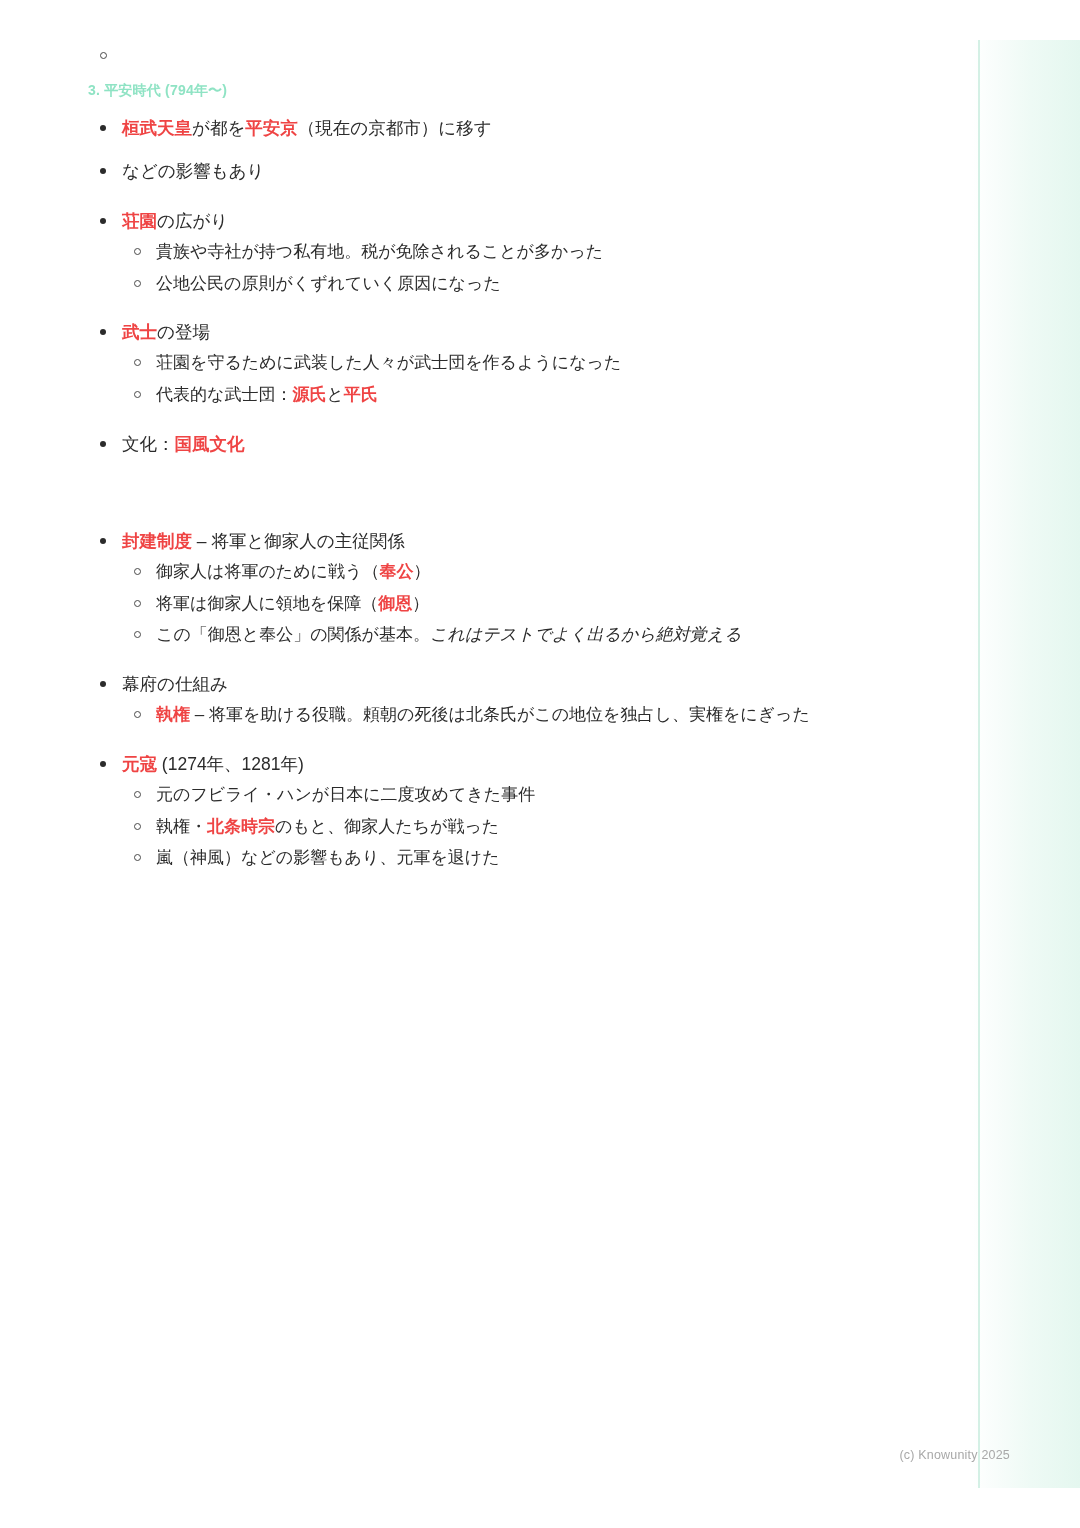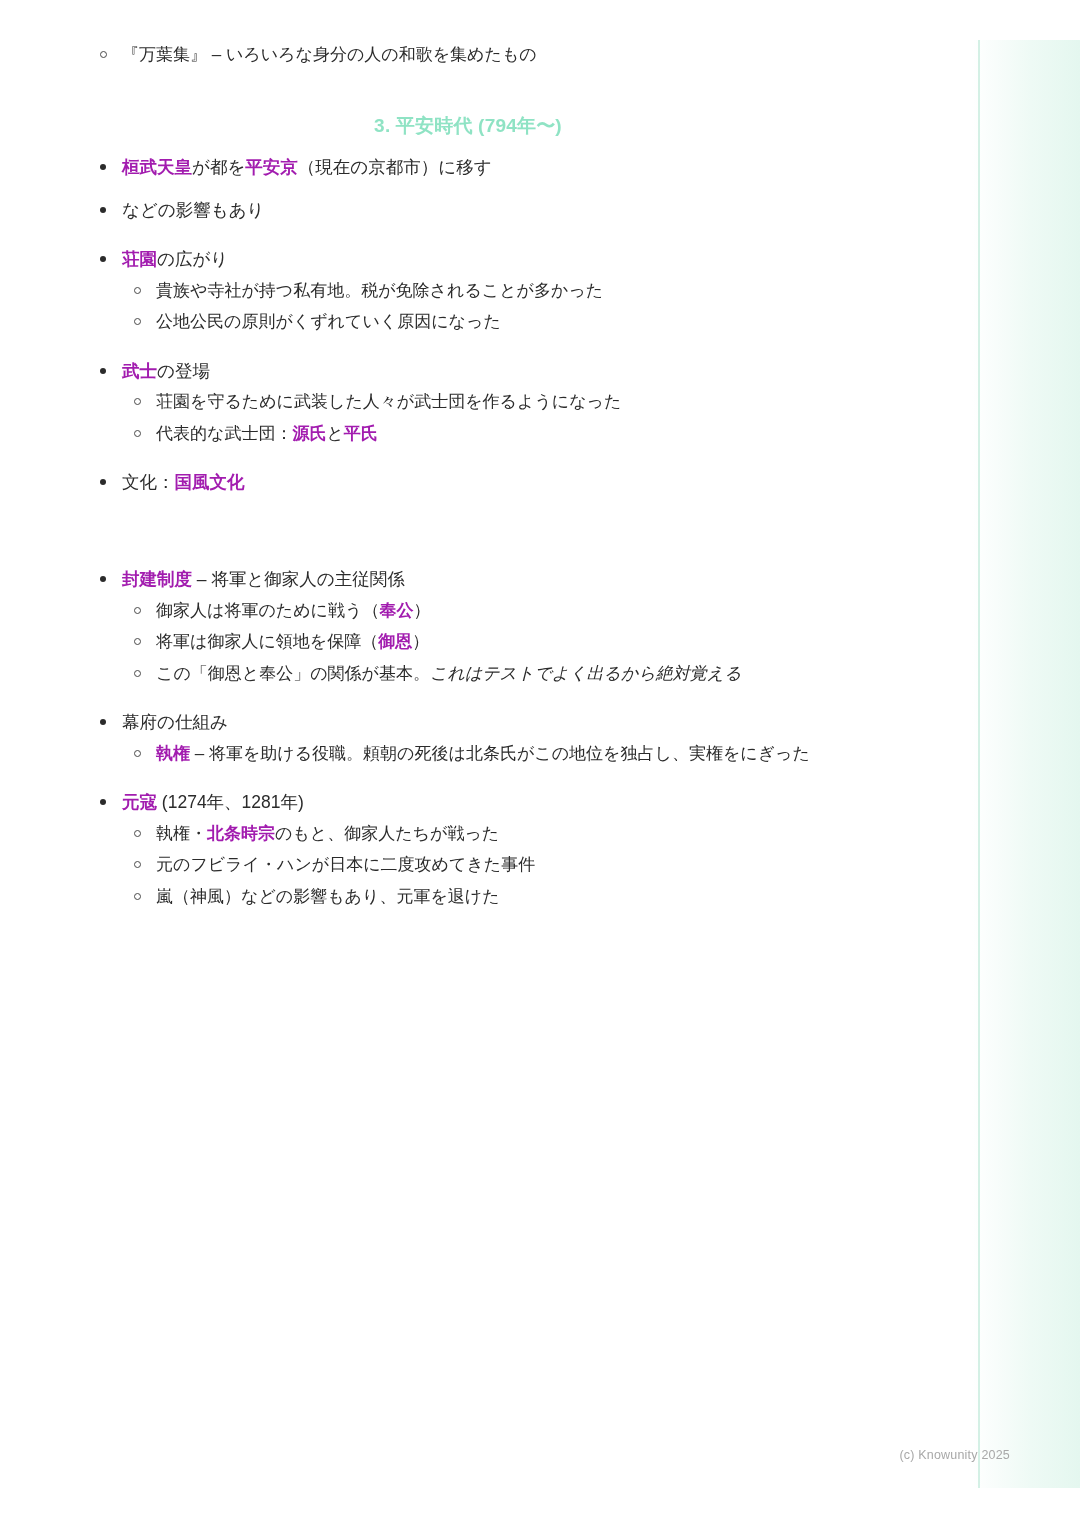--- a/index.html
+++ b/index.html
@@ -37,26 +37,25 @@
   }
 
   .content {
     position: absolute;
     left: 88px;
     top: 38px;
     width: 760px;
   }
 
   h2.section {
-    font-size: 19px;
+    font-size: 14px;
     font-weight: bold;
     color: #8fe3c4;
     margin: 0;
     letter-spacing: .2px;
-    text-align: center;
   }
   .sec-spacer-top { height: 40px; }
   .sec-spacer-bot { height: 14px; }
 
   ul.lvl1 {
     list-style: none;
     margin: 0;
     padding: 0;
   }
   ul.lvl1 > li.b1 {
@@ -93,21 +92,21 @@
     top: 10px;
     width: 7px;
     height: 7px;
     border-radius: 50%;
     border: 1.4px solid #4a4a4a;
     background: transparent;
   }
   .gap-lg { height: 17px; }
   .gap-md { height: 11px; }
 
-  b, .b { font-weight: bold; color: #a21caf; }
+  b, .b { font-weight: bold; color: #ef4444; }
   i, .i { font-style: italic; margin-top: 40px; }
 
   .footer {
     position: absolute;
     right: 70px;
     bottom: 66px;
     font-size: 12.5px;
     color: #a8a8a8;
     letter-spacing: .2px;
     text-align: right;
@@ -118,21 +117,20 @@
 
 <div class="page">
   <div class="edge-bar"></div>
   <div class="edge-line"></div>
 
   <div class="content">
 
     <ul class="lvl2">
       <li class="b2">
         <span class="ring"></span>
-        <span>『万葉集』 – いろいろな身分の人の和歌を集めたもの</span>
       </li>
     </ul>
 
     <div id="sections">
         <div class="sec-spacer-top"></div>
         <h2 class="section">3. 平安時代 (794年〜)</h2>
         <div class="sec-spacer-bot"></div>
         <ul class="lvl1">
           <li class="b1"><span class="dot"></span><span><b>桓武天皇</b>が都を<b>平安京</b>（現在の京都市）に移す</span></li>
           <div class="gap-md"></div>
@@ -158,22 +156,22 @@
               <li class="b2"><span class="ring"></span><span>御家人は将軍のために戦う（<b>奉公</b>）</span></li>
               <li class="b2"><span class="ring"></span><span>将軍は御家人に領地を保障（<b>御恩</b>）</span></li>
               <li class="b2"><span class="ring"></span><span>この「御恩と奉公」の関係が基本。<i>これはテストでよく出るから絶対覚える</i></span></li>
             </ul></li>
           <div class="gap-lg"></div>
           <li class="b1"><span class="dot"></span><span>幕府の仕組み</span><ul class="lvl2">
               <li class="b2"><span class="ring"></span><span><b>執権</b> – 将軍を助ける役職。頼朝の死後は北条氏がこの地位を独占し、実権をにぎった</span></li>
             </ul></li>
           <div class="gap-lg"></div>
           <li class="b1"><span class="dot"></span><span><b>元寇</b> (1274年、1281年)</span><ul class="lvl2">
+              <li class="b2"><span class="ring"></span><span>元のフビライ・ハンが日本に二度攻めてきた事件</span></li>
               <li class="b2"><span class="ring"></span><span>執権・<b>北条時宗</b>のもと、御家人たちが戦った</span></li>
-              <li class="b2"><span class="ring"></span><span>元のフビライ・ハンが日本に二度攻めてきた事件</span></li>
               <li class="b2"><span class="ring"></span><span>嵐（神風）などの影響もあり、元軍を退けた</span></li>
             </ul></li>
         </ul>
       </div>
 
   </div>
 
   <div class="footer">(c) Knowunity 2025</div>
 </div>
 

